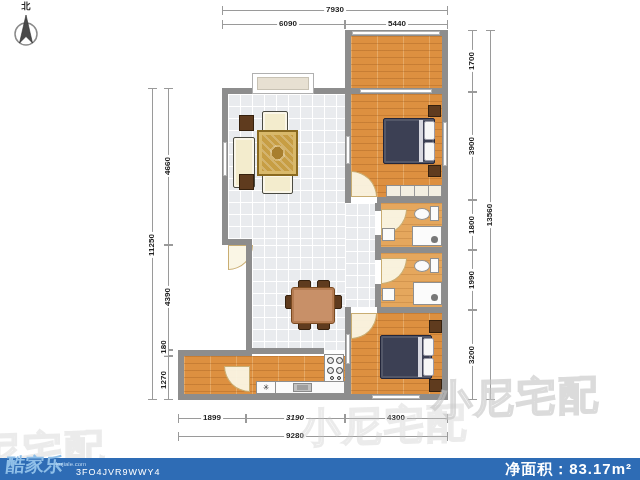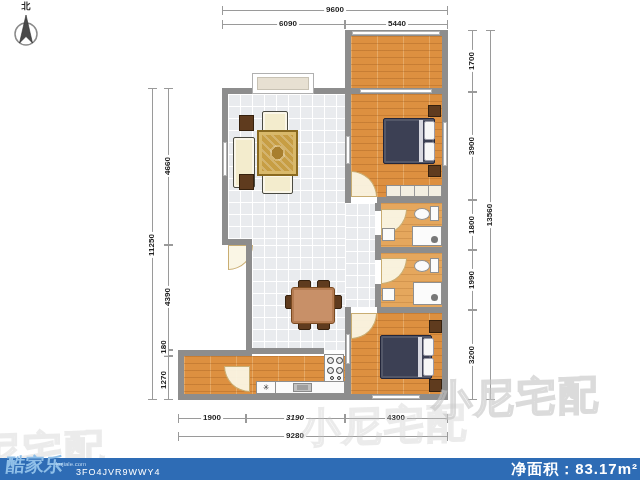--- a/index.html
+++ b/index.html
@@ -58,21 +58,21 @@
   .watermark{position:absolute;font-size:40px;font-weight:bold;letter-spacing:2px;white-space:nowrap;
              color:rgba(255,255,255,.08);-webkit-text-stroke:1.5px rgba(195,195,195,.6);
              transform:skewY(-2deg);pointer-events:none;}
 
   
   .footer{position:absolute;left:0;top:458px;width:640px;height:22px;background:#2e6cb5;}
   .footer .logo{position:absolute;left:6px;top:-4px;font-size:19px;font-weight:bold;
                 color:#8fbfe8;transform:skewX(-6deg);line-height:1.2;}
   .footer .domain{position:absolute;left:56px;top:3px;font-size:6px;color:#bcd8f2;}
   .footer .code{position:absolute;left:76px;top:9px;font-size:9px;color:#ffffff;letter-spacing:1px;}
-  .footer .area{position:absolute;right:2px;top:2px;font-size:15px;font-weight:bold;color:#ffffff;letter-spacing:1px;}
+  .footer .area{position:absolute;right:8px;top:2px;font-size:15px;font-weight:bold;color:#ffffff;letter-spacing:1px;}
 </style>
 </head>
 <body>
 
 <div class="canvas">
 
   <div class="compass">
     <div class="lbl">北</div>
     <svg width="34" height="38" viewBox="0 0 34 38">
       <circle cx="17" cy="23" r="11" fill="none" stroke="#8a8a8a" stroke-width="1.5"></circle>
@@ -177,21 +177,21 @@
   <div class="abs" style="left:297px;top:385px;width:11px;height:5px;background:#9f9f9f;"></div>
   <div class="whitef" style="left:324px;top:354px;width:20px;height:28px;"></div>
   <div class="burner" style="left:327px;top:357px;width:7px;height:7px;"></div>
   <div class="burner" style="left:336px;top:357px;width:7px;height:7px;"></div>
   <div class="burner" style="left:327px;top:367px;width:7px;height:7px;"></div>
   <div class="burner" style="left:336px;top:367px;width:7px;height:7px;"></div>
   <div class="burner" style="left:330px;top:376px;width:4px;height:4px;"></div>
   <div class="burner" style="left:337px;top:376px;width:4px;height:4px;"></div>
 
   <div class="dl-h" style="left:222px;top:10px;width:226px;"></div>
-  <div class="dh-label" style="left:335px;top:10px;">9600</div>
+  <div class="dh-label" style="left:335px;top:10px;">7930</div>
   <div class="dl-h" style="left:222px;top:24px;width:123px;"></div>
   <div class="dh-label" style="left:288px;top:24px;">6090</div>
   <div class="dl-h" style="left:345px;top:24px;width:103px;"></div>
   <div class="dh-label" style="left:397px;top:24px;">5440</div>
 
   <div class="dl-v" style="left:152px;top:88px;height:312px;"></div>
   <div class="dv-label" style="left:152px;top:245px;">11250</div>
   <div class="dl-v" style="left:168px;top:88px;height:157px;"></div>
   <div class="dv-label" style="left:168px;top:166px;">4660</div>
   <div class="dl-v" style="left:168px;top:245px;height:105px;"></div>
@@ -208,21 +208,21 @@
   <div class="dl-v" style="left:472px;top:92px;height:108px;"></div>
   <div class="dv-label" style="left:472px;top:146px;">3900</div>
   <div class="dl-v" style="left:472px;top:200px;height:50px;"></div>
   <div class="dv-label" style="left:472px;top:225px;">1800</div>
   <div class="dl-v" style="left:472px;top:250px;height:60px;"></div>
   <div class="dv-label" style="left:472px;top:280px;">1990</div>
   <div class="dl-v" style="left:472px;top:310px;height:90px;"></div>
   <div class="dv-label" style="left:472px;top:355px;">3200</div>
 
   <div class="dl-h" style="left:178px;top:418px;width:68px;"></div>
-  <div class="dh-label" style="left:212px;top:418px;">1900</div>
+  <div class="dh-label" style="left:212px;top:418px;">1899</div>
   <div class="dl-h" style="left:246px;top:418px;width:99px;"></div>
   <div class="dh-label" style="left:295px;top:418px;font-style:italic;">3190</div>
   <div class="dl-h" style="left:345px;top:418px;width:103px;"></div>
   <div class="dh-label" style="left:396px;top:418px;">4300</div>
   <div class="dl-h" style="left:178px;top:436px;width:270px;"></div>
   <div class="dh-label" style="left:295px;top:436px;">9280</div>
 
   <div class="watermark" style="left:432px;top:370px;">小尼宅配</div>
   <div class="watermark" style="left:300px;top:398px;opacity:.55;">小尼宅配</div>
   <div class="watermark" style="left:-62px;top:424px;opacity:.55;">小尼宅配</div>

